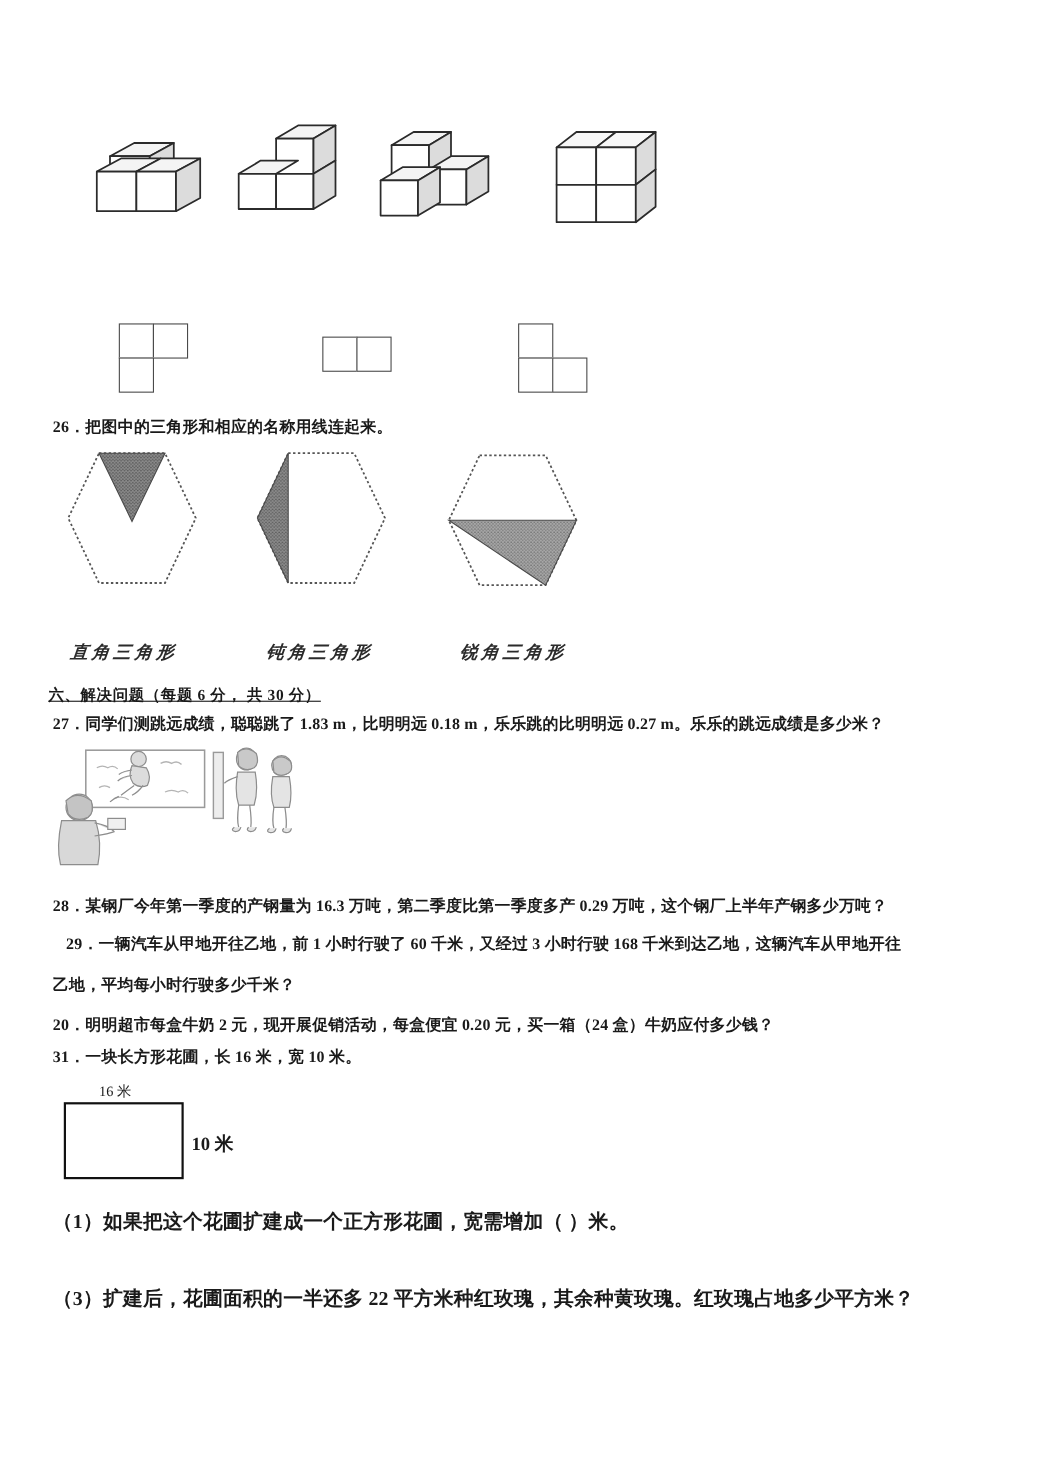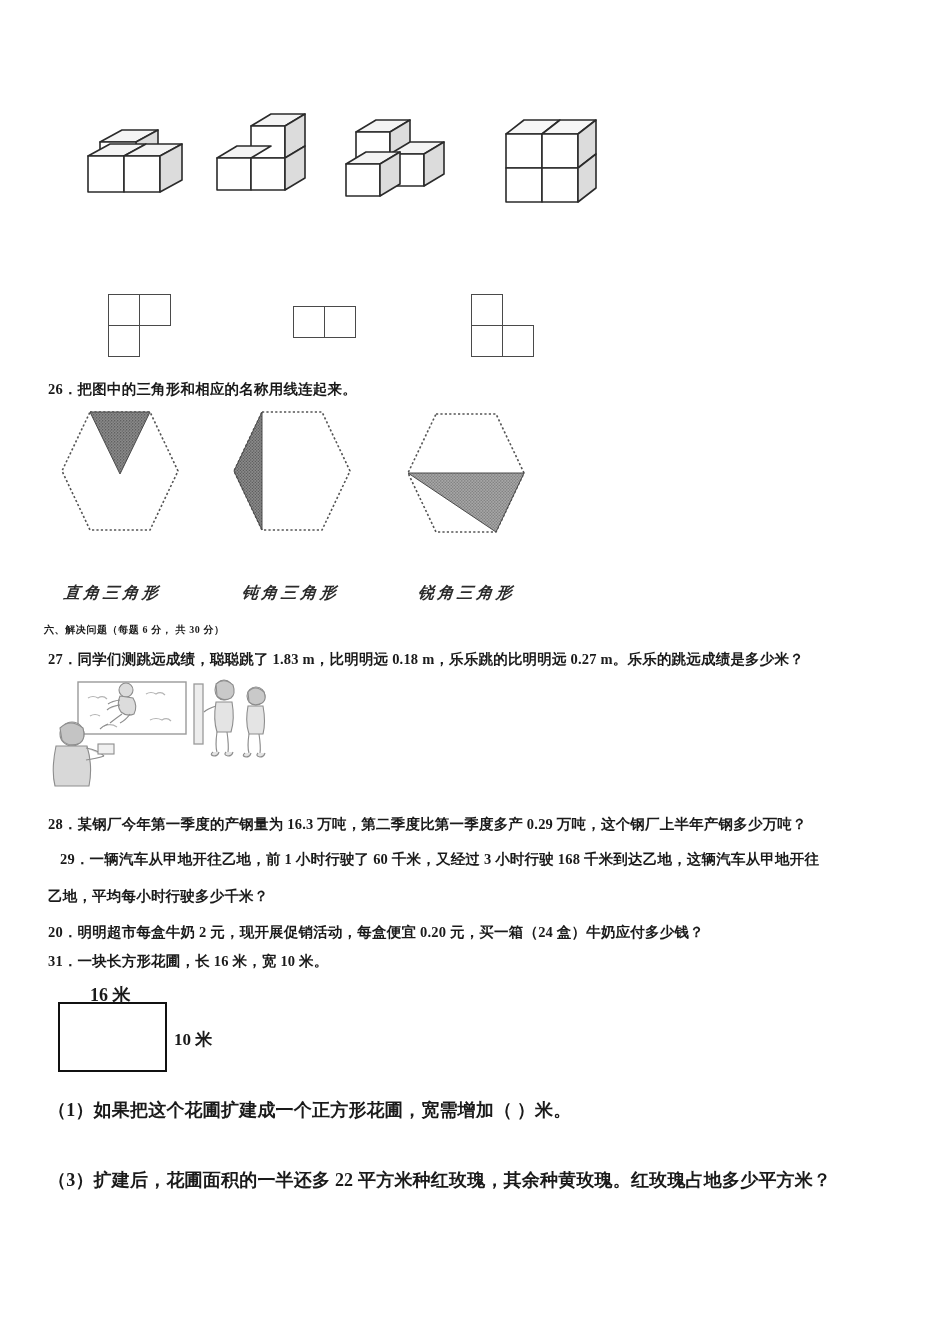--- a/index.html
+++ b/index.html
@@ -28,25 +28,26 @@
     position: absolute;
     font-size: 14.5px;
     line-height: 1.5;
     letter-spacing: 0.2px;
     white-space: nowrap;
     font-family: "Liberation Serif", "DejaVu Serif", serif;
     font-weight: 600;
   }
   .section-head {
     position: absolute;
-    font-size: 10px;
+    font-size: 14px;
     font-family: "Liberation Serif", "DejaVu Serif", serif;
     font-weight: 700;
     white-space: nowrap;
     letter-spacing: 0.6px;
+    text-decoration: underline;
   }
   .subline {
     position: absolute;
     font-size: 18px;
     font-family: "Liberation Serif", "DejaVu Serif", serif;
     font-weight: 600;
     white-space: nowrap;
     letter-spacing: 0.2px;
   }
 
@@ -91,23 +92,23 @@
     position: absolute;
     left: 6px; top: 17px;
     width: 109px; height: 70px;
     border: 2.4px solid #111;
     box-sizing: border-box;
     background: #fff;
   }
   .rect-lbl-top {
     position: absolute;
     left: 38px; top: -2px;
-    font-size: 18px;
+    font-size: 13px;
     font-family: "Liberation Serif", "DejaVu Serif", serif;
-    font-weight: 700;
+    font-weight: 400;
     white-space: nowrap;
   }
   .rect-lbl-right {
     position: absolute;
     left: 122px; top: 43px;
     font-size: 17px;
     font-family: Liberation Serif, serif;
     font-weight: 600;
     white-space: nowrap;
   }

